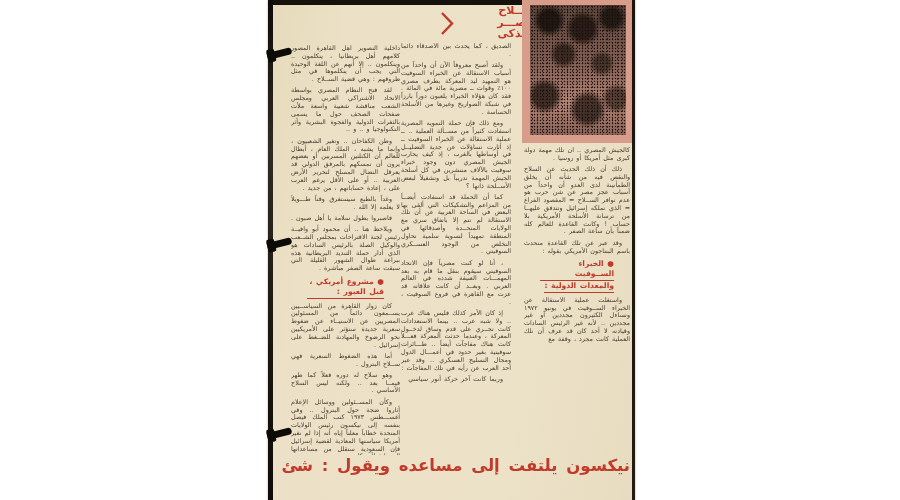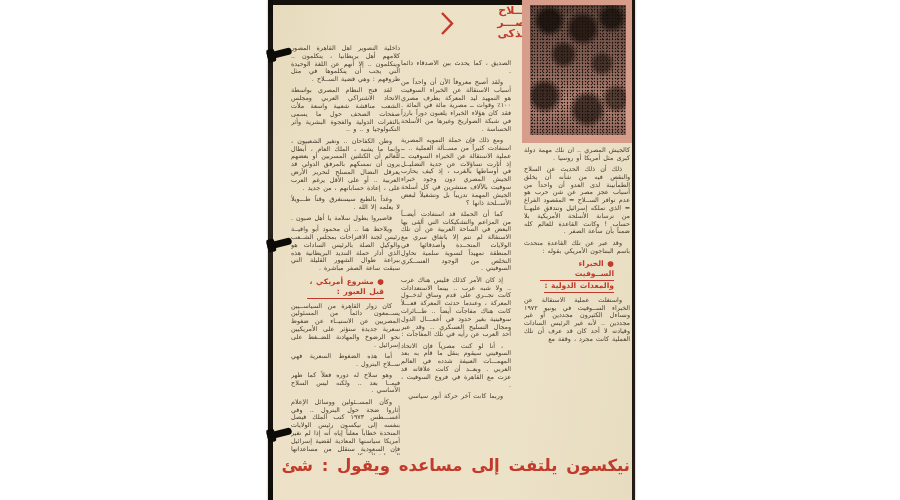--- a/index.html
+++ b/index.html
@@ -59,21 +59,21 @@
 
   
   .col{
     position:absolute;direction:rtl;text-align:justify;
     font-size:6.4px;line-height:7.8px;color:#463c30;
     overflow:hidden;word-spacing:1px;
   }
   .col p{margin:0 0 3.5px;text-indent:8px;}
   .col p.flush{text-indent:0;}
   #col-right{left:256px;width:106px;top:147px;height:308px;}
-  #col-mid  {left:133px;width:110px;top:60px;height:412px;}
+  #col-mid  {left:133px;width:110px;top:43px;height:412px;}
   #col-left {left:23px; width:109px;top:45px;height:410px;}
 
   .subhead{margin:3px 16px 4px;direction:rtl;text-align:right;}
   .sh-line{
     display:inline-block;color:#c0392b;font-weight:bold;font-size:7.6px;line-height:10px;
     border-bottom:1.2px solid #c0392b;padding-bottom:1px;letter-spacing:.2px;
   }
 
   
   .banner{
@@ -120,22 +120,22 @@
       <span class="sh-line">والمعدات الدولية :</span>
     </div>
     <p>واستغلت عملية الاستقالة عن الخبراء الســوفيت في يونيو ١٩٧٢ وتساءل الكثيرون مجددين أو غير مجددين .. لأنه غير الرئيس السادات وقيادته لا أحد كان قد عرف أن تلك العملية كانت مجرد ، وقفة مع</p>
   </div>
 
   <div class="col" id="col-mid" dir="rtl">
     <p class="flush">الصديق ، كما يحدث بين الأصدقاء دائماً .</p>
     <p>ولقد أصبح معروفاً الآن أن واحداً من أسباب الاستقالة عن الخبراء السوفيت هو التمهيد ليد المعركة بطرف مصري ١٠٠٪ وقوات ــ مصرية مائة في المائة . فقد كان هؤلاء الخبراء يلعبون دوراً بارزاً في شبكة الصواريخ وغيرها من الأسلحة الحساسة .</p>
     <p>ومع ذلك فإن حملة التمويه المصرية استفادت كثيراً من مســألة العملية .. ــ عملية الاستقالة عن الخبراء السوفيت ــ إذ أثارت تساؤلات عن جدية التضليــل في أوساطها بالغرب ، إذ كيف يحارب الجيش المصري دون وجود خبراء سوفيت بالآلاف منتشرين في كل أسلحة الجيش المهمة تدريباً بل وتشغيلاً لبعض الأســلحة ذاتها ؟</p>
     <p>كما أن الحملة قد استفادت أيضــاً من المزاعم والتشكيكات التي ألقى بها البعض في الساحة العربية عن أن تلك الاستقالة لم تتم إلا باتفاق سري مع الولايات المتحــدة وأصدقائها في المنطقة تمهيداً لتسوية سلمية تحاول التخلص من الوجود العســكري السوفيتي .</p>
+    <p>، أنا لو كنت مصرياً فإن الاتحاد السوفيتي سيقوم بنقل ما قام به بعد المهمـــات العنيفة شدده في العالم العربي . وبعــد أن كانت علاقاته قد عزت مع القاهرة في فروع السوفيت ، .</p>
     <p>إذ كان الأمر كذلك فليس هناك عرب .. ولا شبه عرب .. بينما الاستعدادات كانت تجــري على قدم وساق لدخــول المعركة ، وعندما حدثت المعركة فعـــلاً كانت هناك مفاجآت أيضاً .. طـــائرات سوفيتية بغير حدود في أعمـــال الدول ومجال التسليح العسكري .. وقد عبر أحد العرب عن رأيه في تلك المفاجآت :</p>
-    <p>، أنا لو كنت مصرياً فإن الاتحاد السوفيتي سيقوم بنقل ما قام به بعد المهمـــات العنيفة شدده في العالم العربي . وبعــد أن كانت علاقاته قد عزت مع القاهرة في فروع السوفيت ، .</p>
     <p>وربما كانت آخر حركة أنور سياسي</p>
   </div>
 
   <div class="col" id="col-left" dir="rtl">
     <p class="flush">داخلية التصوير أهل القاهرة المصور كلامهم أهل بريطانيا ، يتكلمون .. ويتكلمون .. إلا أنهم عن اللغة الوحيدة التي يجب أن يتكلموها في مثل ظروفهم : وهي قضية الســلاح .</p>
     <p>لقد فتح النظام المصري بواسطة الاتحاد الاشتراكي العربي ومجلس الشعب مناقشة شعبية واسعة ملأت صفحات الصحف حول ما يسمى بالثغرات الدولية والفجوة البشرية وأثر التكنولوجيا و .. و ..</p>
     <p>وطن الكفاحان .. وتغير الشعبيون ، وإنما ما يشبه ، الملك العام ، أبطال للعالم أن الكتلتين المسربين أو بعضهم يرون أن تمسكهم بالمرفق الدولي قد يعرقل النضال المسلح لتحرير الأرض العربية .. أو على الأقل يرغم العرب على ، إعادة حساباتهم ، من جديد .</p>
     <p>وغداً بالطبع سيستغرق وقتاً طـــويلاً لا يعلمه إلا الله .</p>
     <p>فاصبروا بطول سلامة يا أهل صبون .</p>
     <p>ويلاحظ هنا .. أن محمود أبو وافيــة رئيس لجنة الاقتراحات بمجلس الشــعب والوكيل الصلة بالرئيس السادات هو الذي أدار حملة التنديد البريطانية هذه ببراعة طوال الشهور القليلة التي سبقت ساعة الصفر مباشرة .</p>

